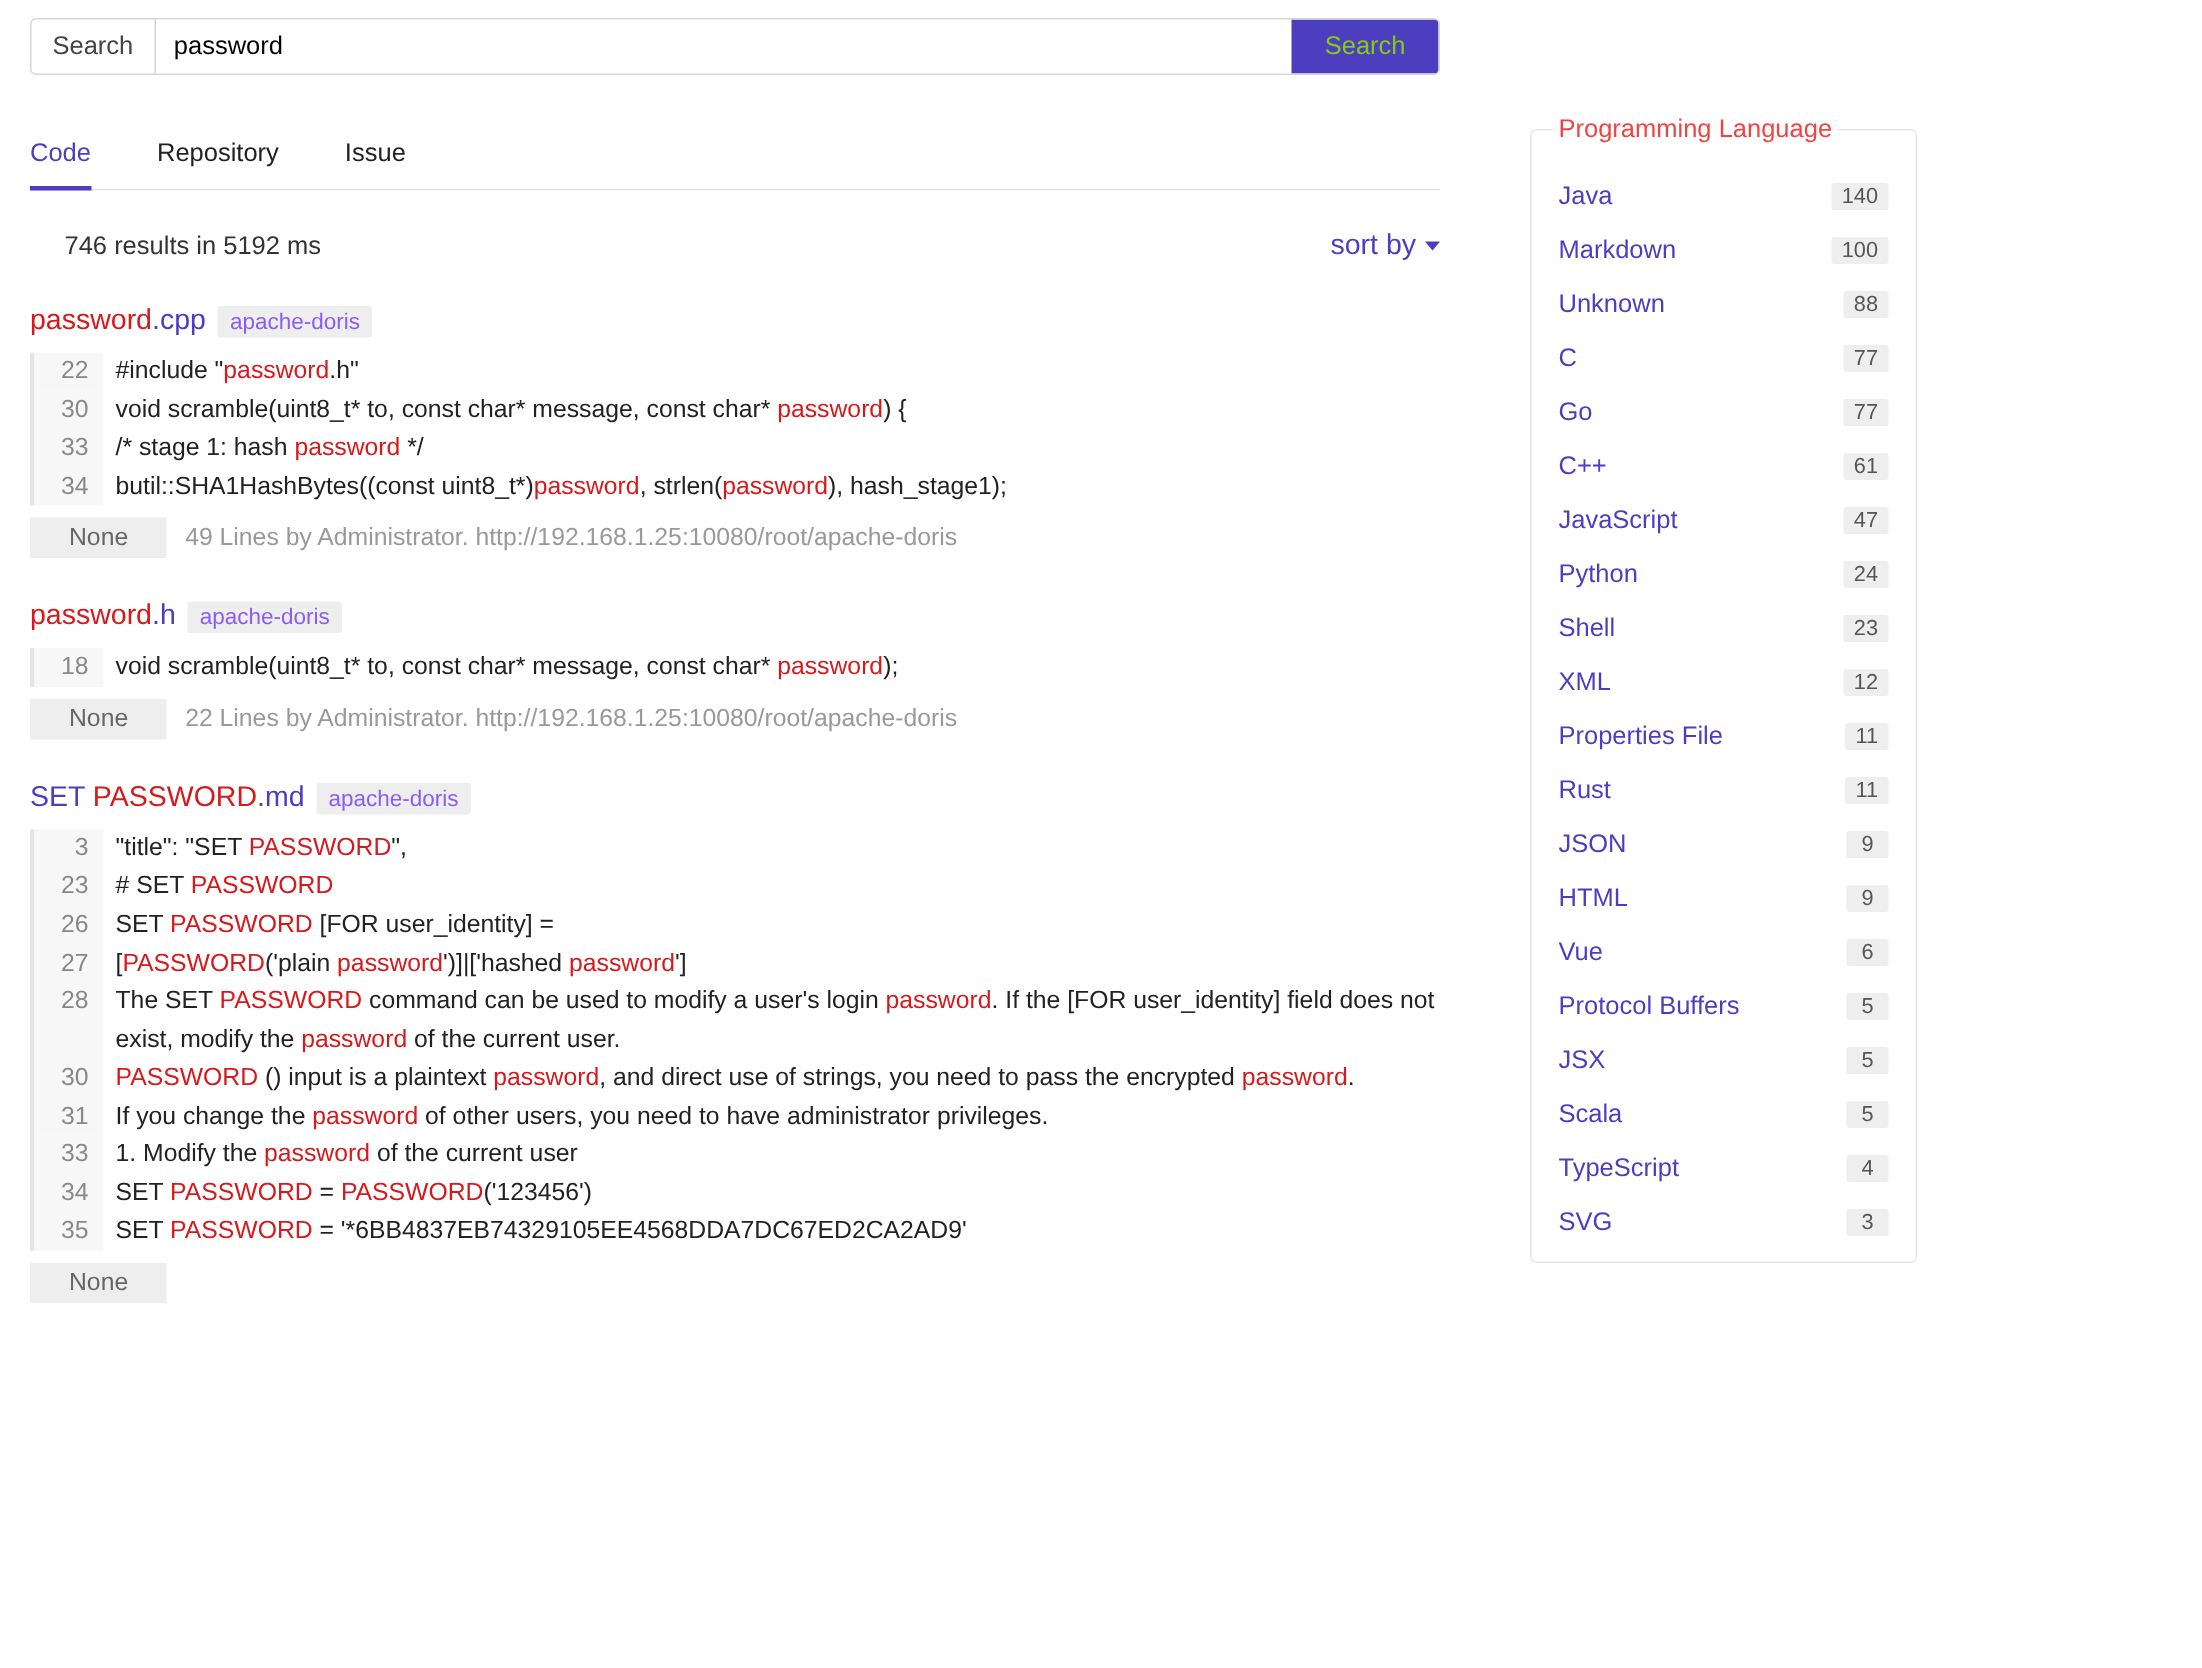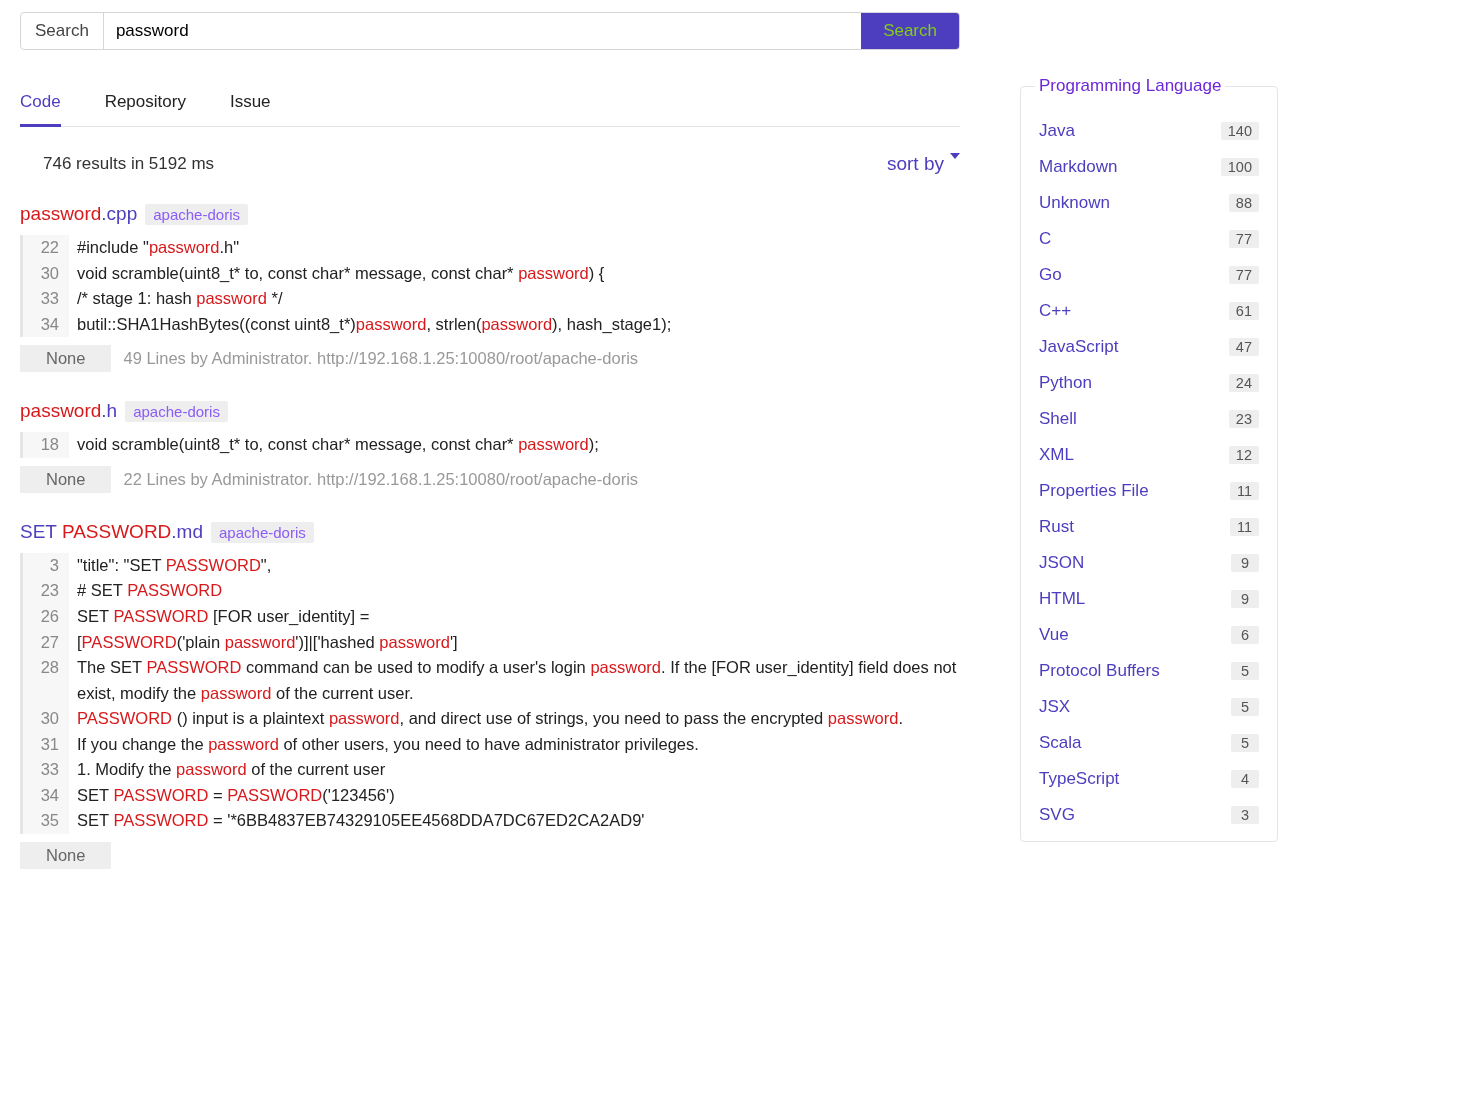--- a/index.html
+++ b/index.html
@@ -9,37 +9,37 @@
 .brand { padding: 8px 14px; color: #444; font-size: 17px; border-right: 1px solid #d6d6d6; }
 .search-input { flex: 1; border: none; outline: none; padding: 8px 12px; font-size: 17px; }
 .search-btn { background: #4c3ebf; color: #84cc16; border: none; padding: 8px 22px; font-size: 17px; cursor: pointer; }
 .main-row { display: flex; gap: 60px; margin-top: 36px; align-items: flex-start; }
 .left-col { flex: 1; max-width: 940px; }
 .tabs { display: flex; gap: 44px; border-bottom: 1px solid #e5e5e5; }
 .tab { padding: 6px 0 12px 0; cursor: pointer; color: #222; font-size: 17px; }
 .tab.active { color: #4c3ebf; border-bottom: 3px solid #4c3ebf; margin-bottom: -1px; }
 .results-meta { margin-top: 26px; display: flex; justify-content: space-between; align-items: center; margin-left: 23px; }
 .results-text { font-size: 17px; color: #333; }
-.sortby { color: #4c3ebf; font-size: 19px; cursor: pointer; display: flex; align-items: flex-start; gap: 4px; }
+.sortby { color: #4c3ebf; font-size: 19px; cursor: pointer; display: flex; align-items: center; gap: 4px; }
 .sortby-caret { display: inline-block; width: 0; height: 0; border-left: 5px solid transparent; border-right: 5px solid transparent; border-top: 6px solid #4c3ebf; margin-left: 2px; }
 .result { margin-top: 28px; }
 .result-title { font-size: 19px; }
 .result-title .hl { color: #d7191c; }
 .result-title .fname { color: #4c3ebf; }
 .repo-badge { background: #eee; color: #8b5cf6; padding: 2px 8px; font-size: 15px; margin-left: 8px; border-radius: 2px; display: inline-block; }
 .code-block { margin-top: 10px; border-left: 3px solid #e5e5e5; }
 .code-line { display: flex; font-size: 16.5px; line-height: 1.55; }
 .ln { width: 46px; text-align: right; padding-right: 10px; color: #888; background: #f7f7f7; flex-shrink: 0; }
 .code-text { padding-left: 8px; color: #222; }
 .code-text .hl { color: #d7191c; }
 .meta-row { display: flex; align-items: center; margin-top: 8px; font-size: 16.5px; }
 .none-badge { background: #eee; color: #666; padding: 4px 26px; margin-right: 12px; }
 .meta-text { color: #999; }
 .sidebar { width: 258px; border: 1px solid #e5e5e5; border-radius: 4px; padding: 18px 18px 8px 18px; flex-shrink: 0; position: relative; }
-.sidebar-title { color: #6d28d9; font-size: 17px; padding: 0 4px; position: absolute; top: -11px; left: 14px; background: #fff; }
+.sidebar-title { color: #ef4444; font-size: 17px; padding: 0 4px; position: absolute; top: -11px; left: 14px; background: #fff; }
 .lang-list { margin-top: 8px; }
 .lang-item { display: flex; justify-content: space-between; align-items: center; padding: 8px 0; cursor: pointer; gap: 26px; }
 .lang-name { color: #4c3ebf; font-size: 17px; }
 .lang-count { background: #eee; color: #555; padding: 1px 7px; font-size: 14.5px; border-radius: 2px; min-width: 28px; text-align: center; }
 </style>
 </head>
 <body>
 
 <div class="page">
   <div class="search-bar">

